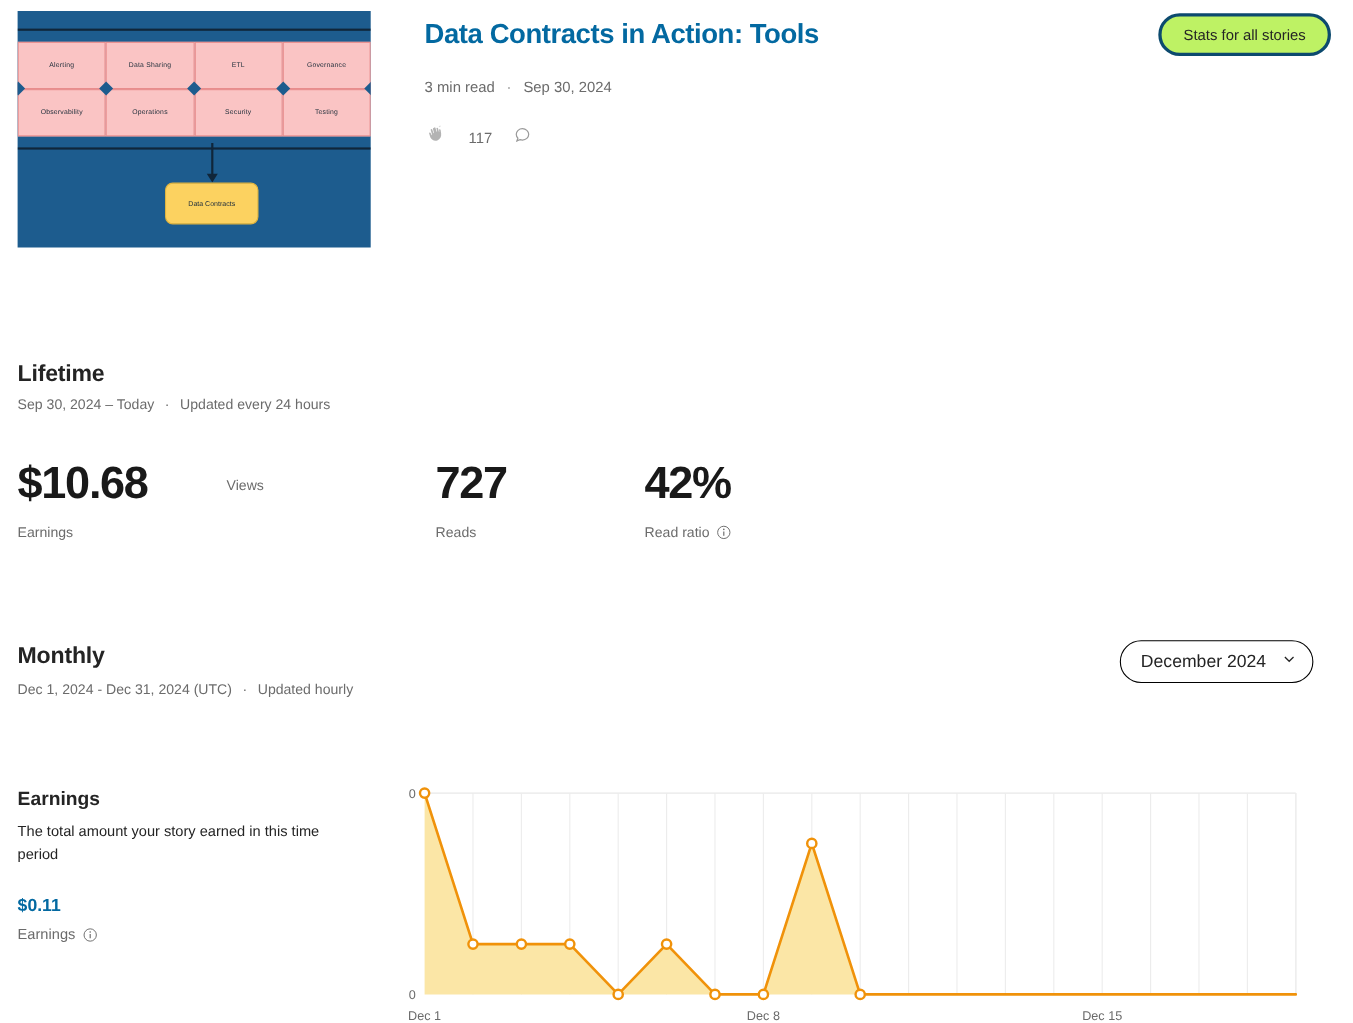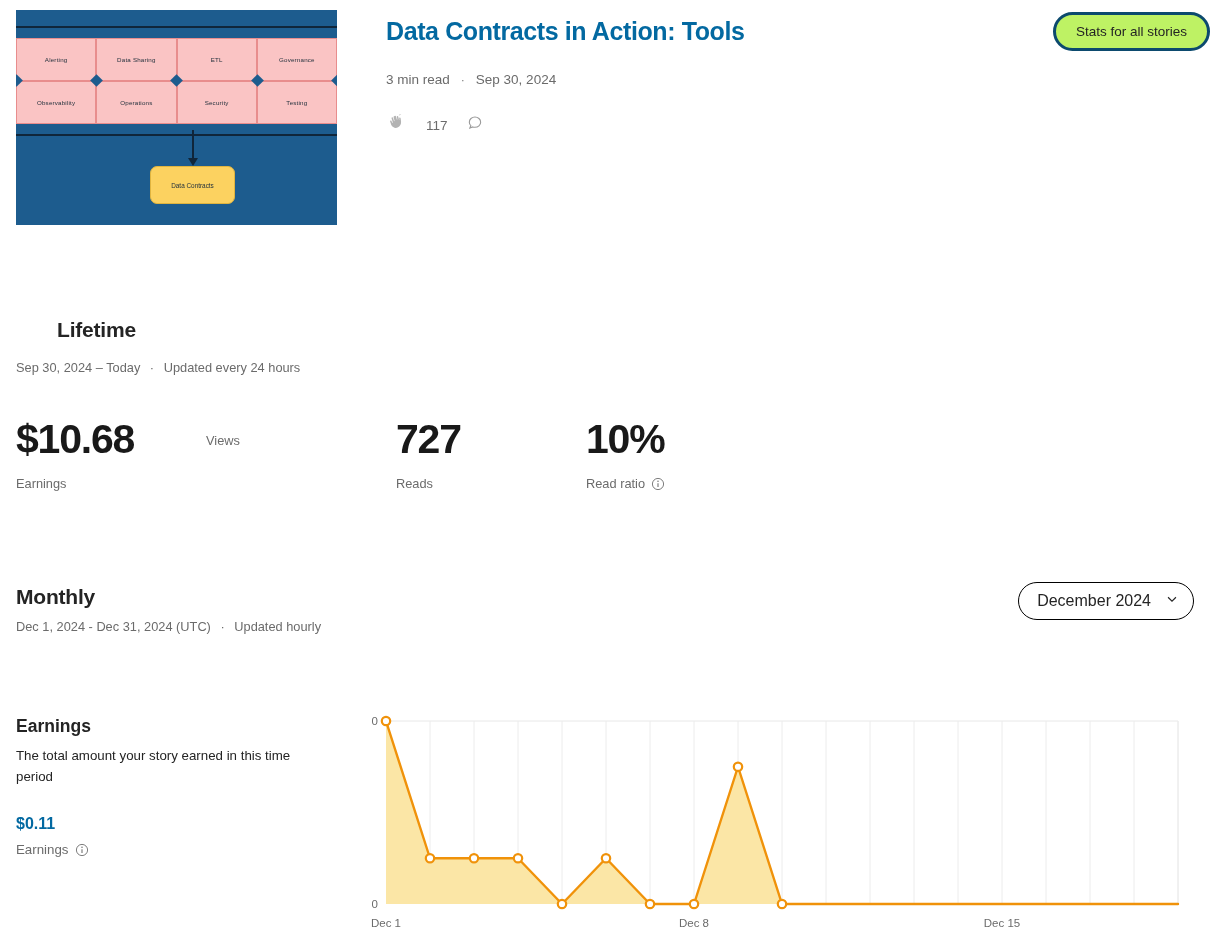--- a/index.html
+++ b/index.html
@@ -148,21 +148,21 @@
       <span>
         <svg width="19" height="19" viewBox="0 0 24 24" fill="none" stroke="#9a9a9a" stroke-width="1.4">
           <path d="M18.5 10.3c0 3.6-3.2 6.5-7.2 6.5-1 0-2-.2-2.8-.5l-3.6 1.4 1.2-3.1c-1.2-1.1-1.9-2.6-1.9-4.3 0-3.6 3.2-6.5 7.1-6.5s7.2 2.9 7.2 6.5z"></path>
         </svg>
       </span>
     </div>
   </div>
 
   <div class="allstories-btn">Stats for all stories</div>
 
-  <div class="sec-title" style="left:16px; top:318px;margin-left:41px;">Lifetime</div>
+  <div class="sec-title" style="left:16px; top:328px;">Lifetime</div>
   <div class="sec-sub" style="left:16px; top:360px;">
     <span>Sep 30, 2024 – Today</span>
     <span class="dot">·</span>
     <span>Updated every 24 hours</span>
   </div>
 
   <div class="stats">
     <div class="stat">
       <div class="stat-val">$10.68</div>
       <div class="stat-lbl">
@@ -174,21 +174,21 @@
         <span>Views</span>
       </div>
     </div>
     <div class="stat">
       <div class="stat-val">727</div>
       <div class="stat-lbl">
         <span>Reads</span>
       </div>
     </div>
     <div class="stat">
-      <div class="stat-val">10%</div>
+      <div class="stat-val">42%</div>
       <div class="stat-lbl">
         <span>Read ratio</span>
         <span class="info-ico">
           <svg width="14" height="14" viewBox="0 0 16 16" fill="none" stroke="#6b6b6b" stroke-width="1">
             <circle cx="8" cy="8" r="6.4"></circle>
             <line x1="8" y1="7" x2="8" y2="11.4" stroke-width="1.2"></line>
             <circle cx="8" cy="4.9" r=".85" fill="#6b6b6b" stroke="none"></circle>
           </svg>
         </span>
       </div>

